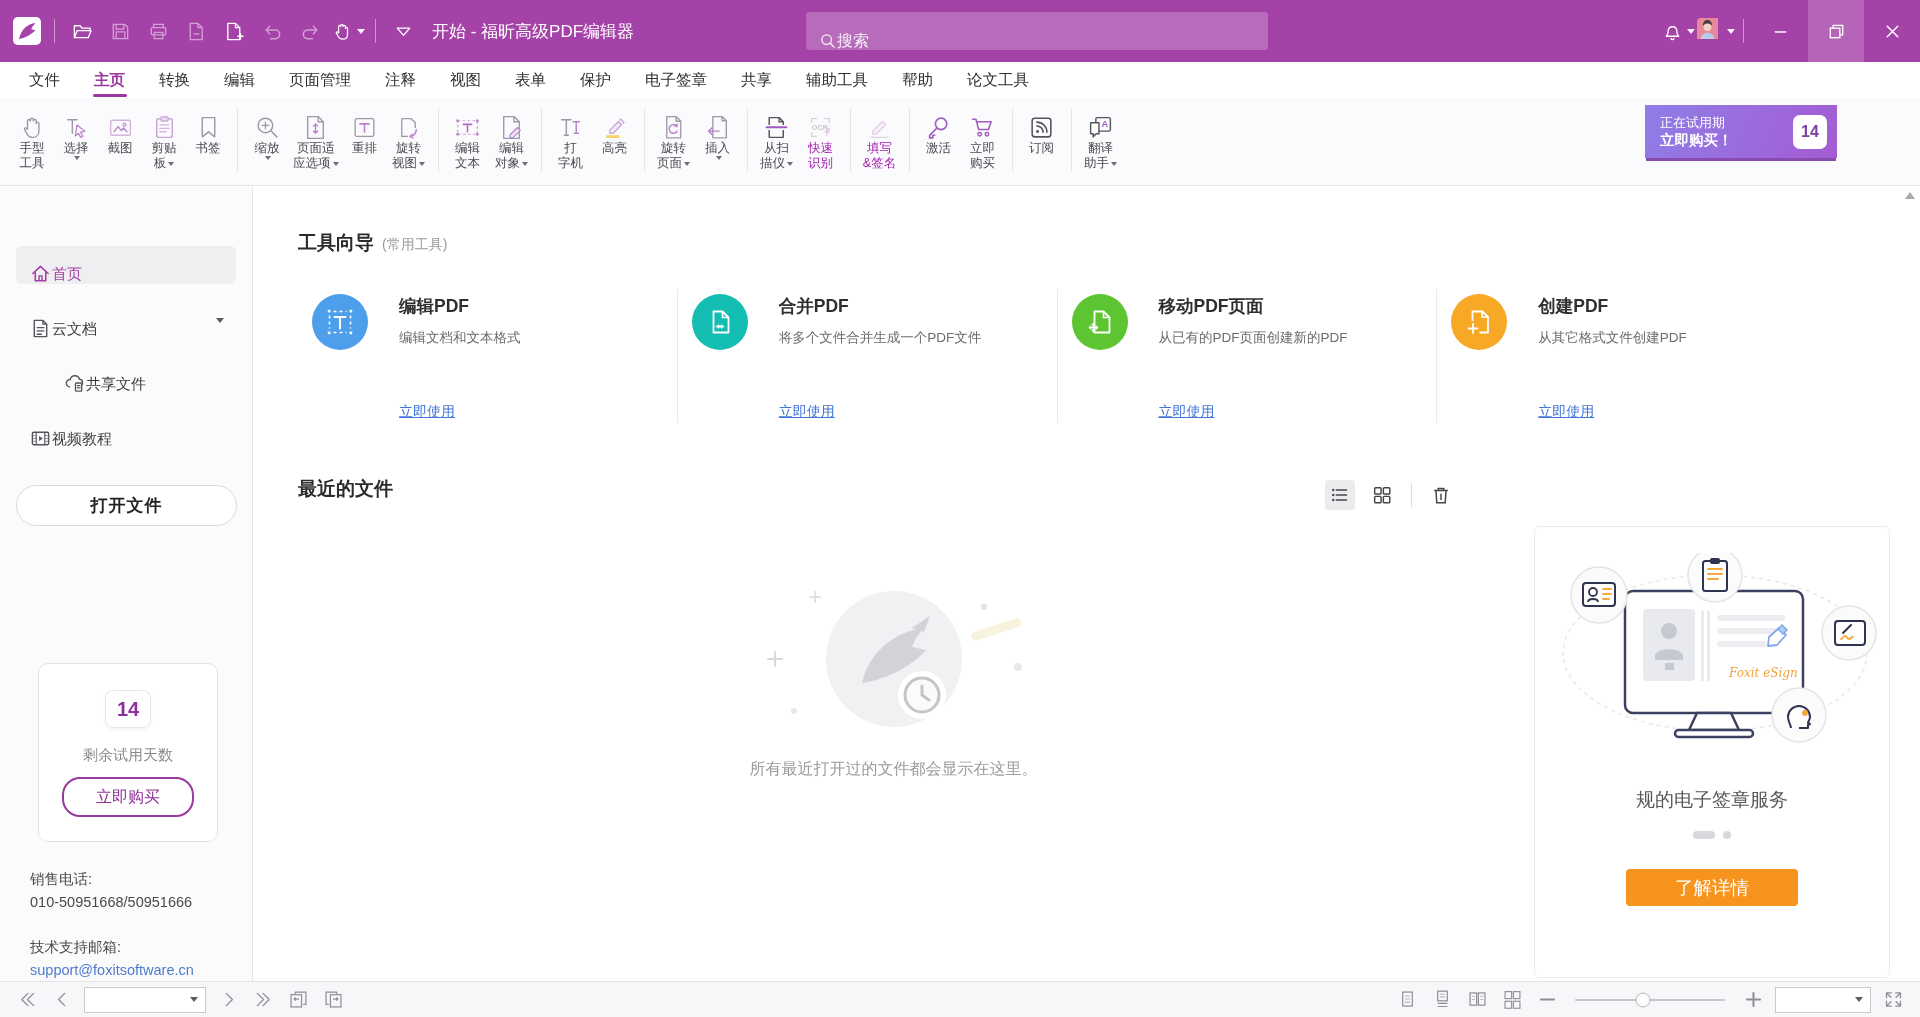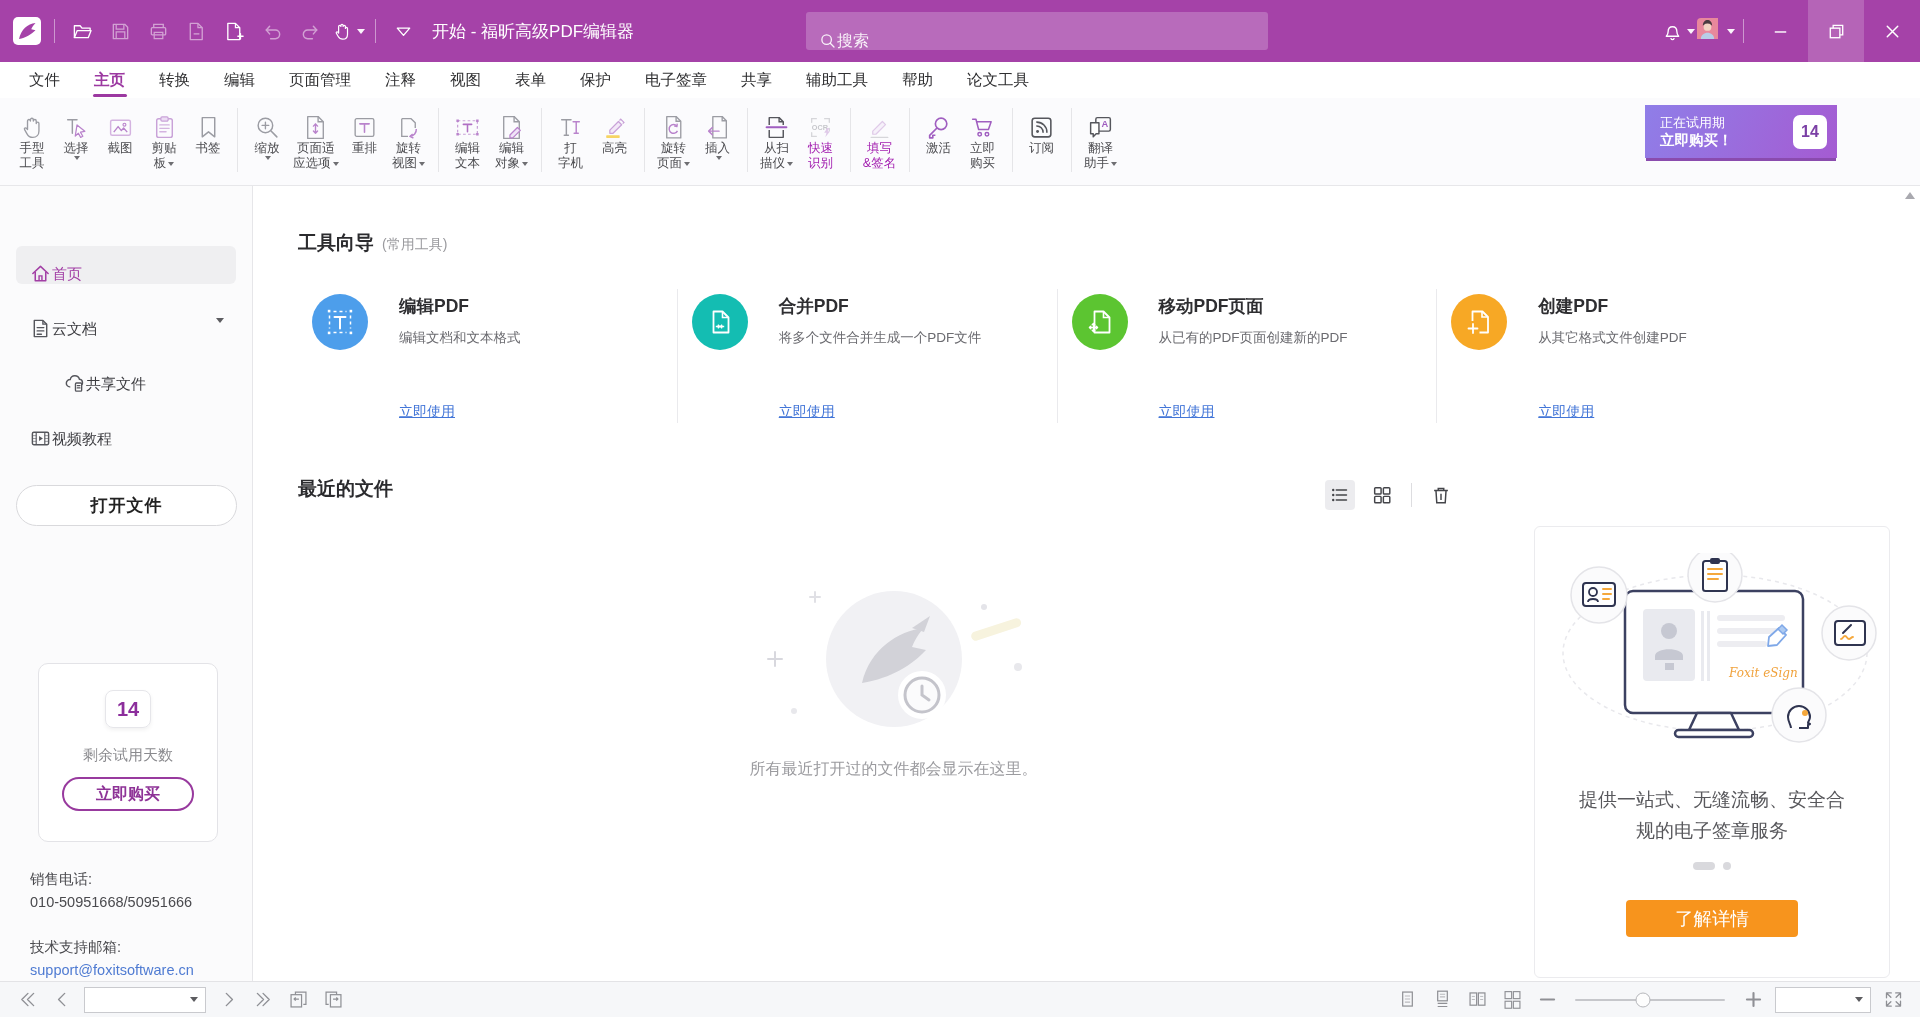--- a/index.html
+++ b/index.html
@@ -58,21 +58,21 @@
 .side-item{display:flex;align-items:flex-end;height:38px;margin:0 16px 17px;padding:0 14px;border-radius:6px;font-size:15px;color:#3c3c40;gap:1px;position:relative;cursor:pointer}
 .side-item svg{width:21px;height:21px;flex:none}
 .side-item.active{background:#EFEFF1;color:#A23FA5}
 .side-item.child{padding-left:48px}
 .caret-d{width:0;height:0;border-left:4px solid transparent;border-right:4px solid transparent;border-top:5px solid #5c5c60;display:inline-block}
 .side-caret{position:absolute;right:12px;top:17px}
 .open-file-btn{margin:36px 16px 0;height:41px;width:221px;border:1px solid #D9D9DC;border-radius:21px;background:#fff;font-size:17px;font-weight:bold;color:#222;display:flex;align-items:center;justify-content:center;letter-spacing:1px;cursor:pointer}
 .trial-card{position:absolute;left:38px;top:477px;width:180px;height:179px;border:1px solid #E3E3E7;border-radius:10px;background:#fff;display:flex;flex-direction:column;align-items:center}
 .trial-card .days{margin-top:26px;width:46px;height:38px;border:1px solid #E6E6EA;border-radius:8px;box-shadow:0 2px 4px rgba(0,0,0,.06);color:#8C2E9C;font-size:20px;font-weight:bold;display:flex;align-items:center;justify-content:center}
 .trial-card .cap{margin-top:18px;font-size:15px;color:#8A8A8E}
-.trial-card .buy{margin-top:12px;width:132px;height:34px;border:2px solid #983A9E;border-radius:18px;color:#8E3397;font-weight:bold;font-size:16px;display:flex;align-items:center;justify-content:center;background:#fff;cursor:pointer}
+.trial-card .buy{margin-top:12px;width:132px;height:40px;border:2px solid #983A9E;border-radius:18px;color:#8E3397;font-weight:normal;font-size:16px;display:flex;align-items:center;justify-content:center;background:#fff;cursor:pointer}
 .contact{position:absolute;left:30px;top:682px;font-size:14.5px;color:#4a4a4e;line-height:23px}
 .contact .block{margin-bottom:22px}
 .contact .email{color:#4F7BD2;cursor:pointer}
 
 
 .main{position:absolute;left:253px;top:186px;right:0;bottom:36px;background:#fff}
 .guide-title-row{position:absolute;left:45px;top:44px;display:flex;align-items:baseline;gap:8px}
 .guide-title{font-size:19px;font-weight:bold;color:#2b2b2e}
 .guide-sub{font-size:14px;color:#9a9a9e}
 .cards-row{position:absolute;left:45px;top:95px;right:104px;height:150px;display:flex}
@@ -803,21 +803,20 @@
         <circle cx="302" cy="80" r="27" fill="#FBFBFC" stroke="#E4E4E8" stroke-width="1.5"></circle>
         <rect x="288" y="68" width="30" height="24" rx="3" fill="#fff" stroke="#2F3450" stroke-width="2"></rect>
         <path d="M296 80l8-8" stroke="#2F3450" stroke-width="2" stroke-linecap="round"></path>
         <path d="M294 86c2 0 2-3 4-3s2 3 4 3 2-2 4-2" fill="none" stroke="#F5A83C" stroke-width="1.8" stroke-linecap="round"></path>
         <circle cx="252" cy="162" r="27" fill="#FBFBFC" stroke="#E4E4E8" stroke-width="1.5"></circle>
         <path d="M244 175c0-3-3-6-3-11a11 11 0 0 1 22 0c0 3-2 4-2 6l2 1-2 1v3h-9" fill="#fff" stroke="#2F3450" stroke-width="2" stroke-linejoin="round"></path>
         <circle cx="258" cy="160" r="3" fill="#F5A83C"></circle>
       </svg>
     </div>
     <div class="promo-text">
-      <div>提供一站式、无缝流畅、安全合</div>
       <div>规的电子签章服务</div>
     </div>
     <div class="dots">
       <span class="dot-pill"></span>
       <span class="dot"></span>
     </div>
     <div class="promo-btn">了解详情</div>
   </div>
 </div>
 

